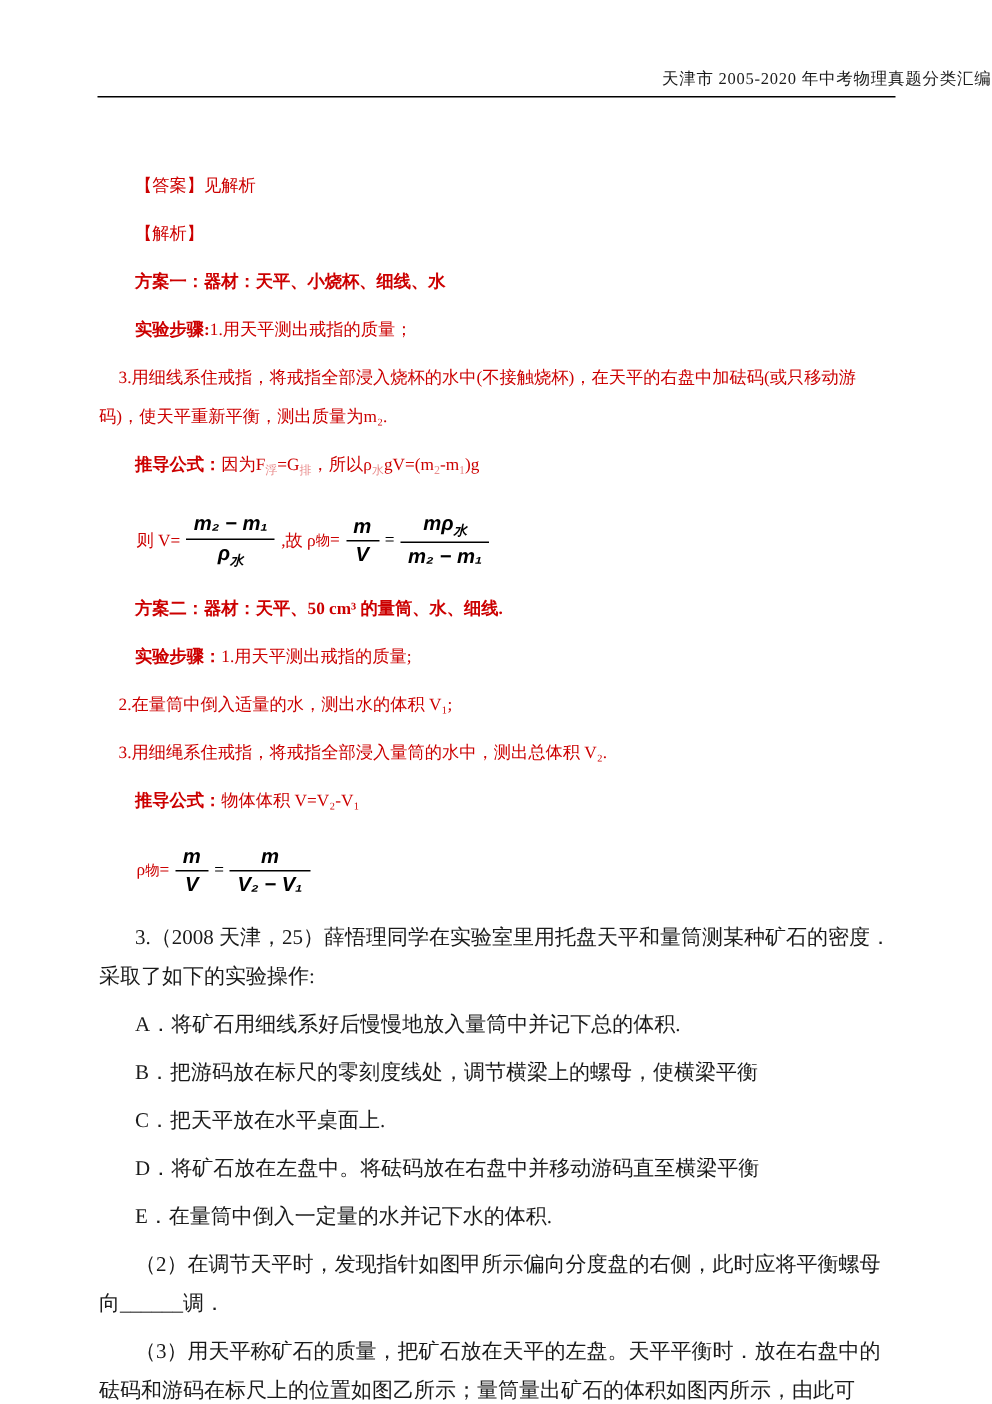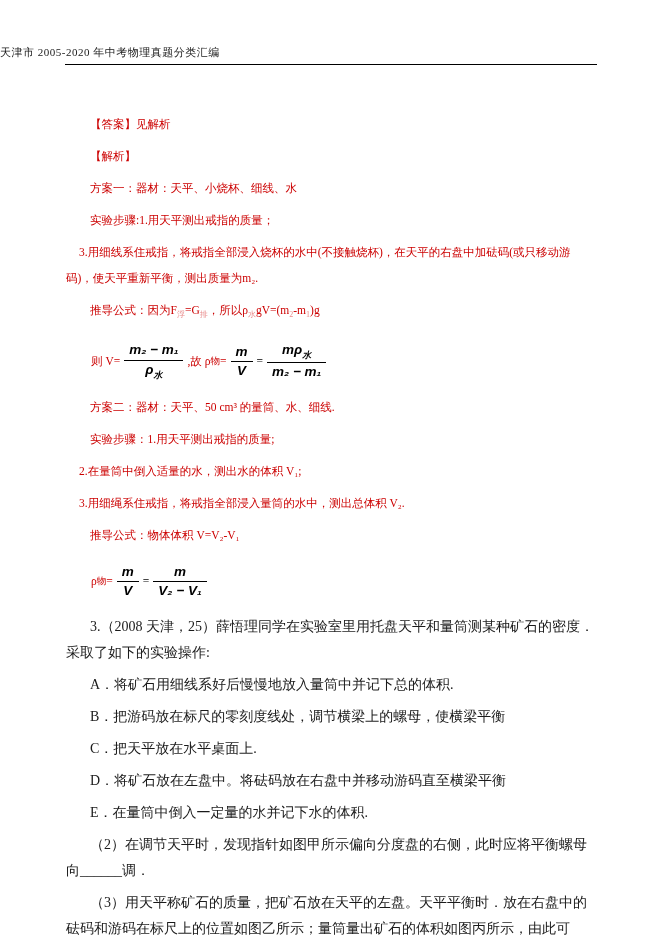--- a/index.html
+++ b/index.html
@@ -3,28 +3,28 @@
 <meta charset="utf-8">
 <style>
   html,body{margin:0;padding:0;background:#ffffff;}
   .page{
     position:relative;width:661px;height:936px;background:#fff;overflow:hidden;
     font-family:"Liberation Serif","DejaVu Serif",serif;
     color:var(--ink,#1a1a1a);
   }
   
   .header{padding-top:45px;}
-  .header-title{text-align:left;font-size:11px;color:var(--ink,#1a1a1a);letter-spacing:.5px;}
+  .header-title{text-align:right;font-size:11px;color:var(--ink,#1a1a1a);letter-spacing:.5px;}
   .header-rule{width:532px;margin:4px auto 0;border-top:1.6px solid #000;height:0;}
   
   .content{padding:40px 58px 0 60px;}
   p{margin:6px;}
   .red-line{color:var(--red,#cc0000);font-size:11.5px;line-height:26px;}
   .blk-line{color:var(--ink,#1a1a1a);font-size:14px;line-height:26px;}
-  .b{font-weight:normal;}
+  .b{font-weight:bold;}
   .ind-lg{text-indent:24px;}
   .ind-sm{text-indent:13px;}
   .red-line sub{font-size:8px;color:var(--subred,#e98c8c);}
   
   .formula-line{
     color:var(--red,#cc0000);font-size:11.5px;
     display:flex;align-items:center;height:54px;padding-left:25px;
   }
   .formula-line .dark{color:#000;}
   .frac{

